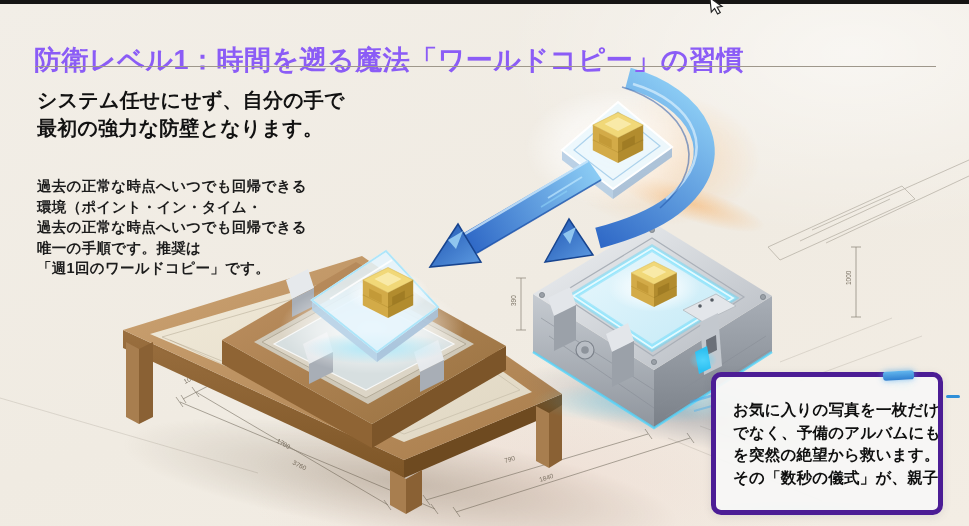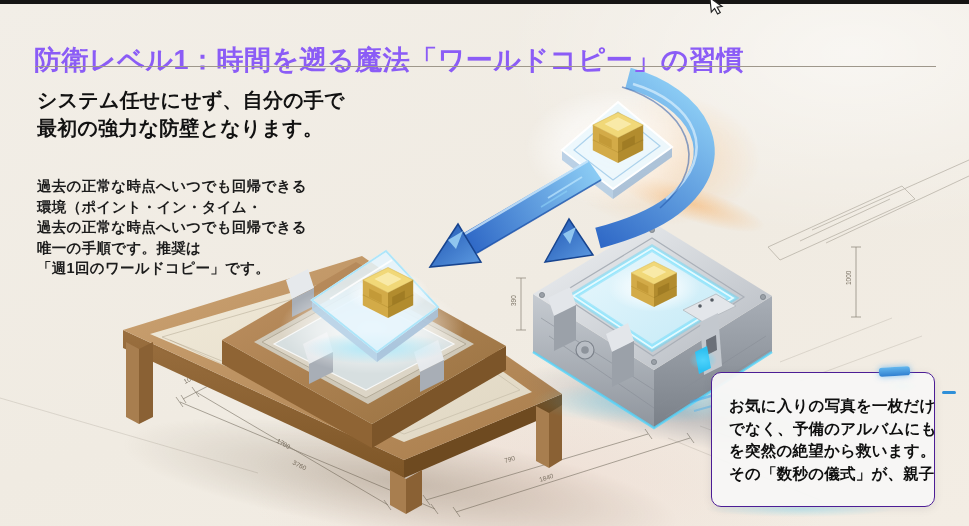--- a/index.html
+++ b/index.html
@@ -18,21 +18,21 @@
     font-size:27px;font-weight:800;color:#8b5cf6;letter-spacing:0.5px;white-space:nowrap;
   }
   .title-rule{position:absolute;left:35px;top:66px;width:901px;height:1px;background:#9e978b;z-index:3;}
   .lead-text{position:absolute;left:37px;top:86px;z-index:3;font-size:20px;font-weight:800;
     line-height:28px;color:#121212;letter-spacing:0.2px;}
   .body-text{position:absolute;left:37px;top:176px;z-index:3;font-size:14.5px;font-weight:700;
     line-height:20.5px;color:#1c1c1c;letter-spacing:0.3px;}
   .lead-text span,.body-text span,.callout-text span{display:block;white-space:nowrap;}
   .callout{
     position:absolute;left:711px;top:372px;width:222px;height:133px;z-index:4;
-    background:rgba(247,247,245,0.95);border:1px solid #4c1d95;border-radius:10px;
+    background:rgba(247,247,245,0.95);border:5px solid #4c1d95;border-radius:10px;
     box-shadow:0 2px 8px rgba(80,80,90,0.12);
     font-family:Liberation Serif, serif;
   }
   .callout-text{position:absolute;left:17px;top:22px;font-size:15.5px;font-weight:800;
     line-height:22.5px;color:#0f0f0f;letter-spacing:0.2px;}
   .callout-clip{
     position:absolute;right:24px;top:-6px;width:31px;height:9px;border-radius:3px;
     background:linear-gradient(180deg,#63b7ee,#2f7fd0);transform:rotate(-3deg);
     box-shadow:0 0 6px rgba(80,170,240,0.7);
   }

